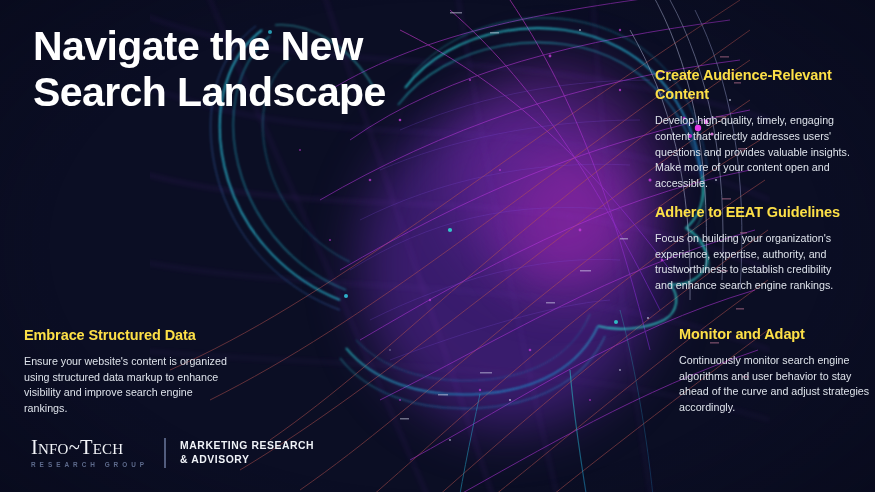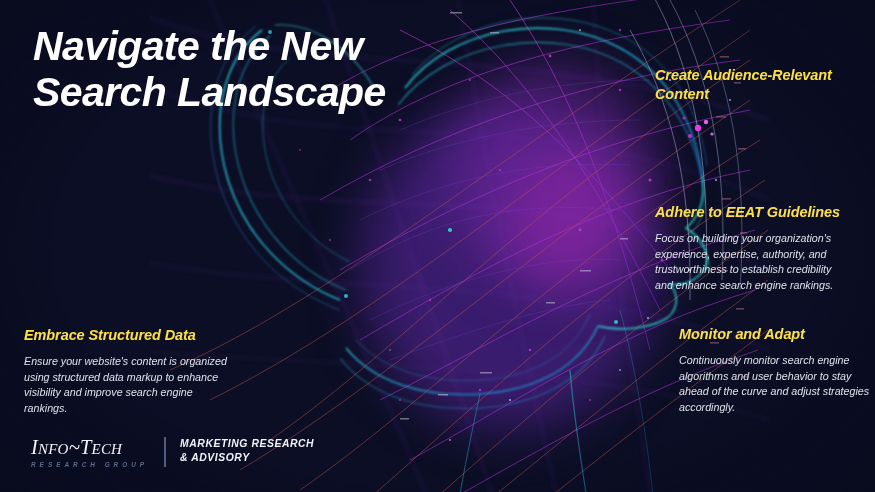--- a/index.html
+++ b/index.html
@@ -4,21 +4,20 @@
 <style>
   html,body{margin:0;padding:0;background:#0b0e24;}
   *{box-sizing:border-box;}
   .stage{
     position:relative;width:875px;height:492px;overflow:hidden;
     font-family:"Liberation Sans",sans-serif;
     background:
       radial-gradient(ellipse 58% 70% at 52% 48%, #33186b 0%, #2a1458 28%, #1d123f 55%, rgba(18,14,50,0) 78%),
       linear-gradient(105deg,#0c0f26 0%,#0d1029 26%,#141a3c 46%,#1a2447 62%,#1d2a4d 80%,#182murky 100%),
       linear-gradient(105deg,#0c0f26 0%,#0d1029 26%,#141a3c 46%,#1a2447 62%,#1d2a4d 82%,#15294a 100%);
-    font-style: italic;
   }
   .vig{position:absolute;inset:0;pointer-events:none;
     background:radial-gradient(ellipse 85% 95% at 50% 50%, rgba(0,0,0,0) 52%, rgba(4,5,16,.55) 100%);}
 
   
   .art{position:absolute;left:150px;top:-30px;width:620px;height:560px;}
   .art svg{position:absolute;inset:0;width:100%;height:100%;}
   .glowblob{position:absolute;border-radius:50%;filter:blur(26px);pointer-events:none;}
 
   
@@ -35,21 +34,21 @@
   .block p{
     margin:0;color:#dde2ea;font-size:10.7px;line-height:1.46;font-weight:400;
   }
   .b-left1{left:32px;top:226px;width:215px;}
   .b-left2{left:24px;top:326px;width:215px;}
   .b-right1{left:655px;top:66px;width:195px;}
   .b-right2{left:655px;top:203px;width:195px;}
   .b-right3{left:679px;top:325px;width:195px;}
 
   
-  .logo{position:absolute;left:31px;top:437px;display:flex;align-items:flex-start;}
+  .logo{position:absolute;left:31px;top:437px;display:flex;align-items:flex-end;}
   .logo-mark{display:flex;flex-direction:column;}
   .logo-word{
     font-family:"Liberation Serif",serif;color:#f2f4f8;
     font-size:20.5px;line-height:1;letter-spacing:.2px;white-space:nowrap;
   }
   .logo-word .sc{font-size:15px;}
   .logo-sub{
     color:#5d6a8c;font-size:6.4px;letter-spacing:4.0px;
     margin-top:3px;white-space:nowrap;font-weight:700;
   }
@@ -251,20 +250,21 @@
   <div class="title">Navigate the New Search Landscape</div>
 
 
   <div class="block b-left2">
     <h3>Embrace Structured Data</h3>
     <p>Ensure your website's content is organized using structured data markup to enhance visibility and improve search engine rankings.</p>
   </div>
 
   <div class="block b-right1">
     <h3>Create Audience-Relevant Content</h3>
+    <p>Develop high-quality, timely, engaging content that directly addresses users' questions and provides valuable insights. Make more of your content open and accessible.</p>
   </div>
 
   <div class="block b-right2">
     <h3>Adhere to EEAT Guidelines</h3>
     <p>Focus on building your organization's experience, expertise, authority, and trustworthiness to establish credibility and enhance search engine rankings.</p>
   </div>
 
   <div class="block b-right3">
     <h3>Monitor and Adapt</h3>
     <p>Continuously monitor search engine algorithms and user behavior to stay ahead of the curve and adjust strategies accordingly.</p>

